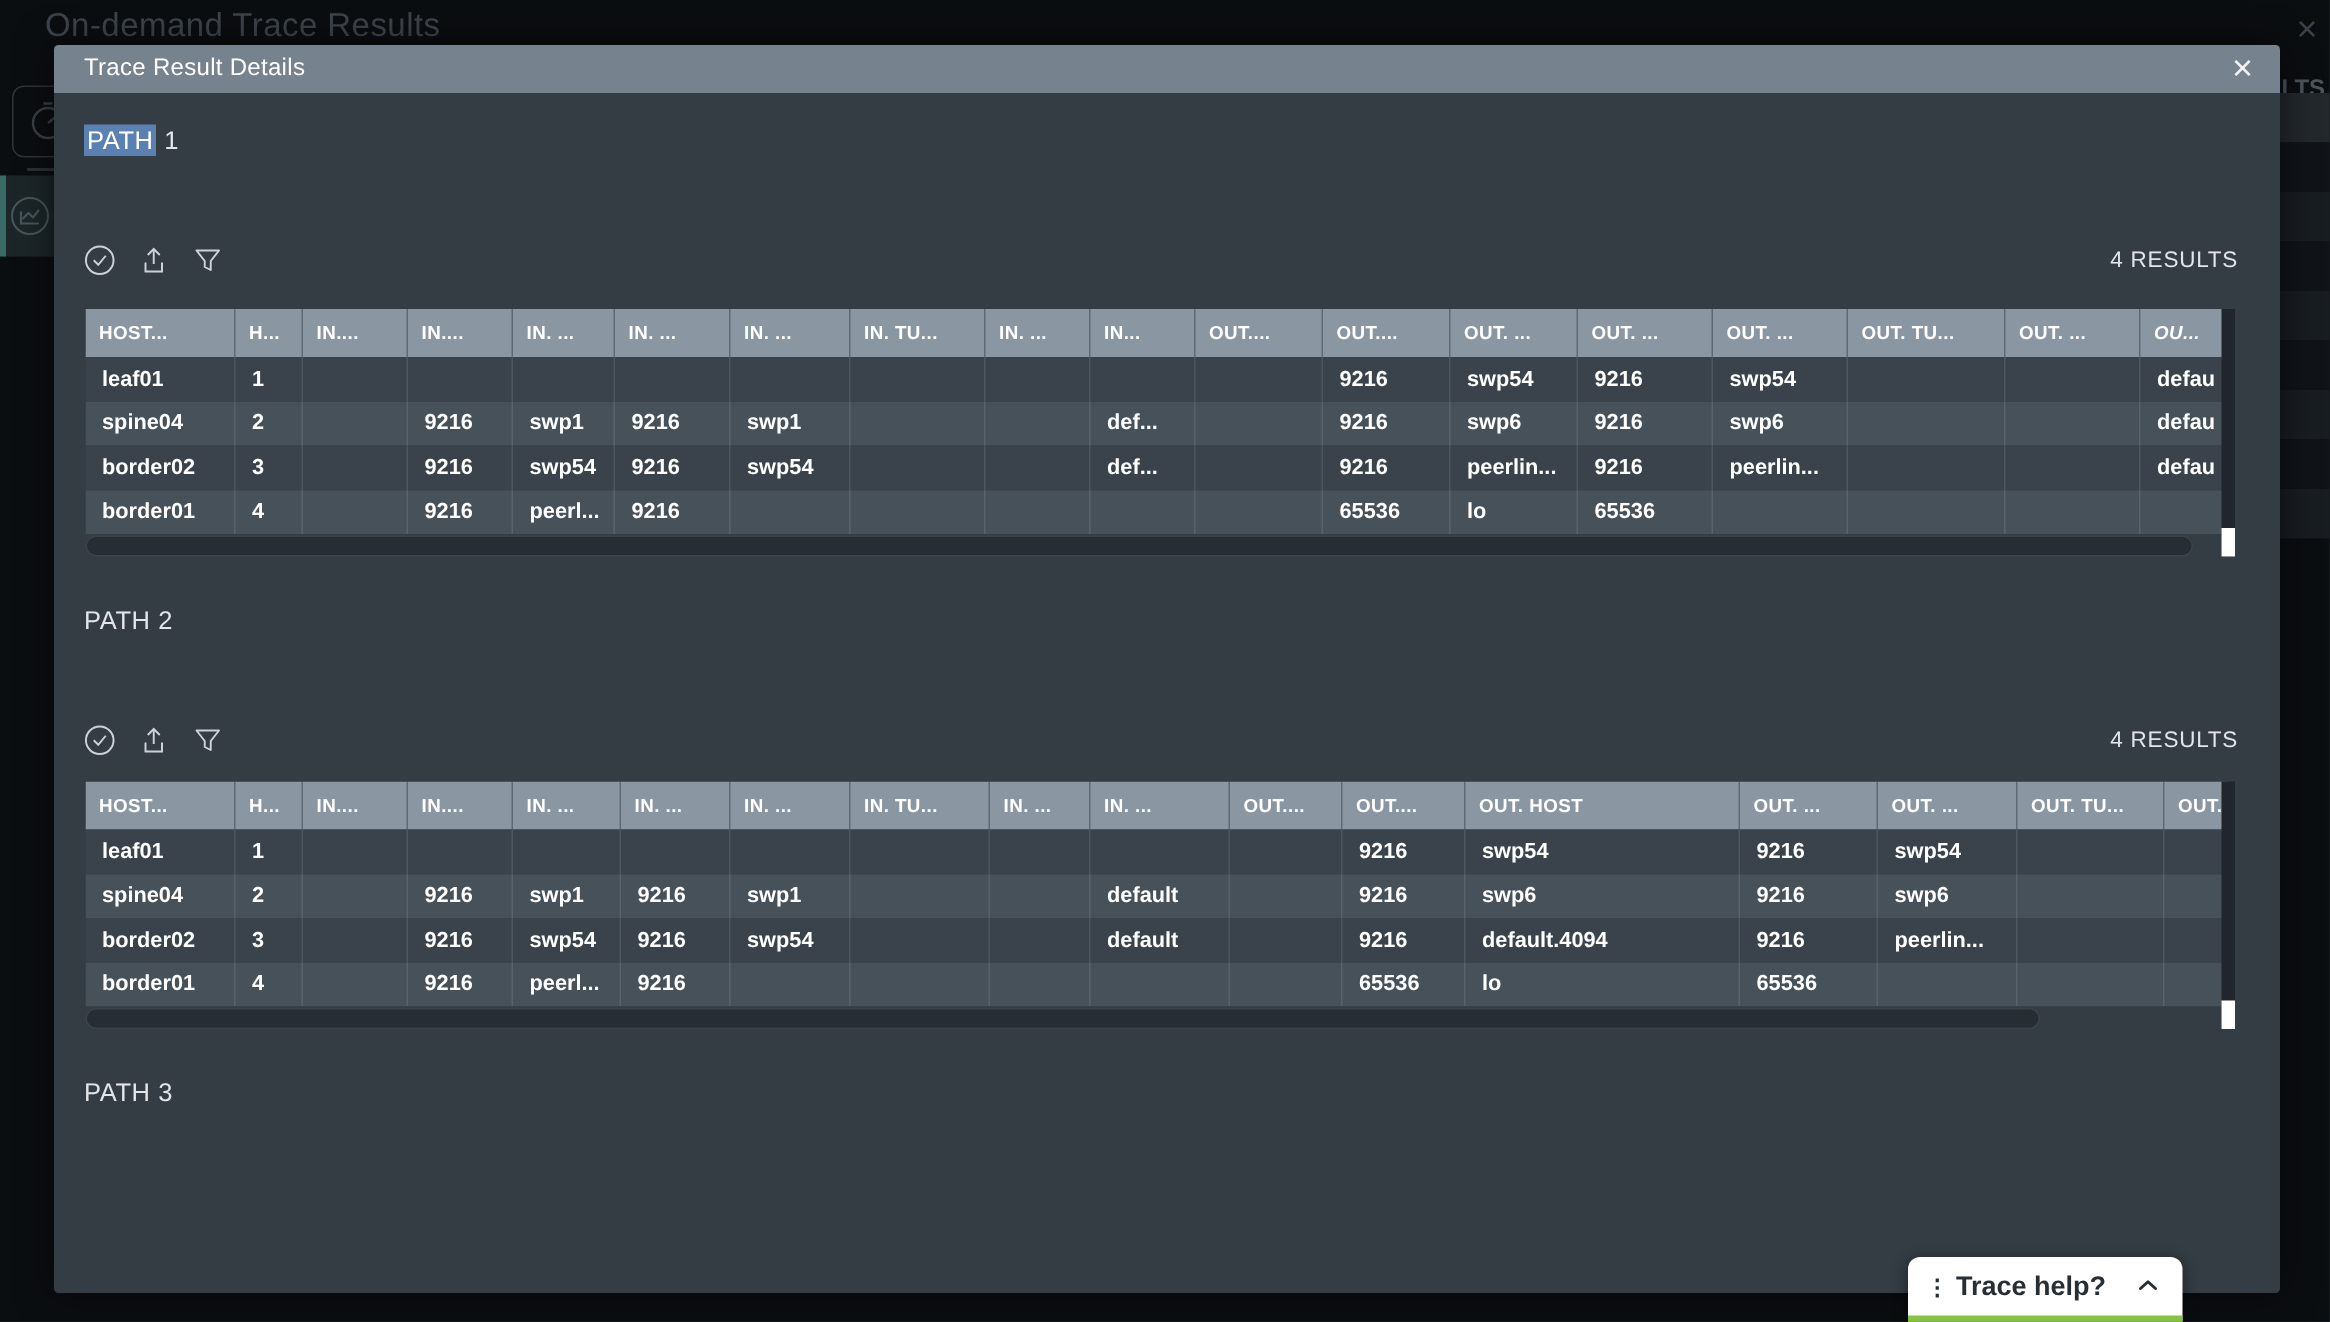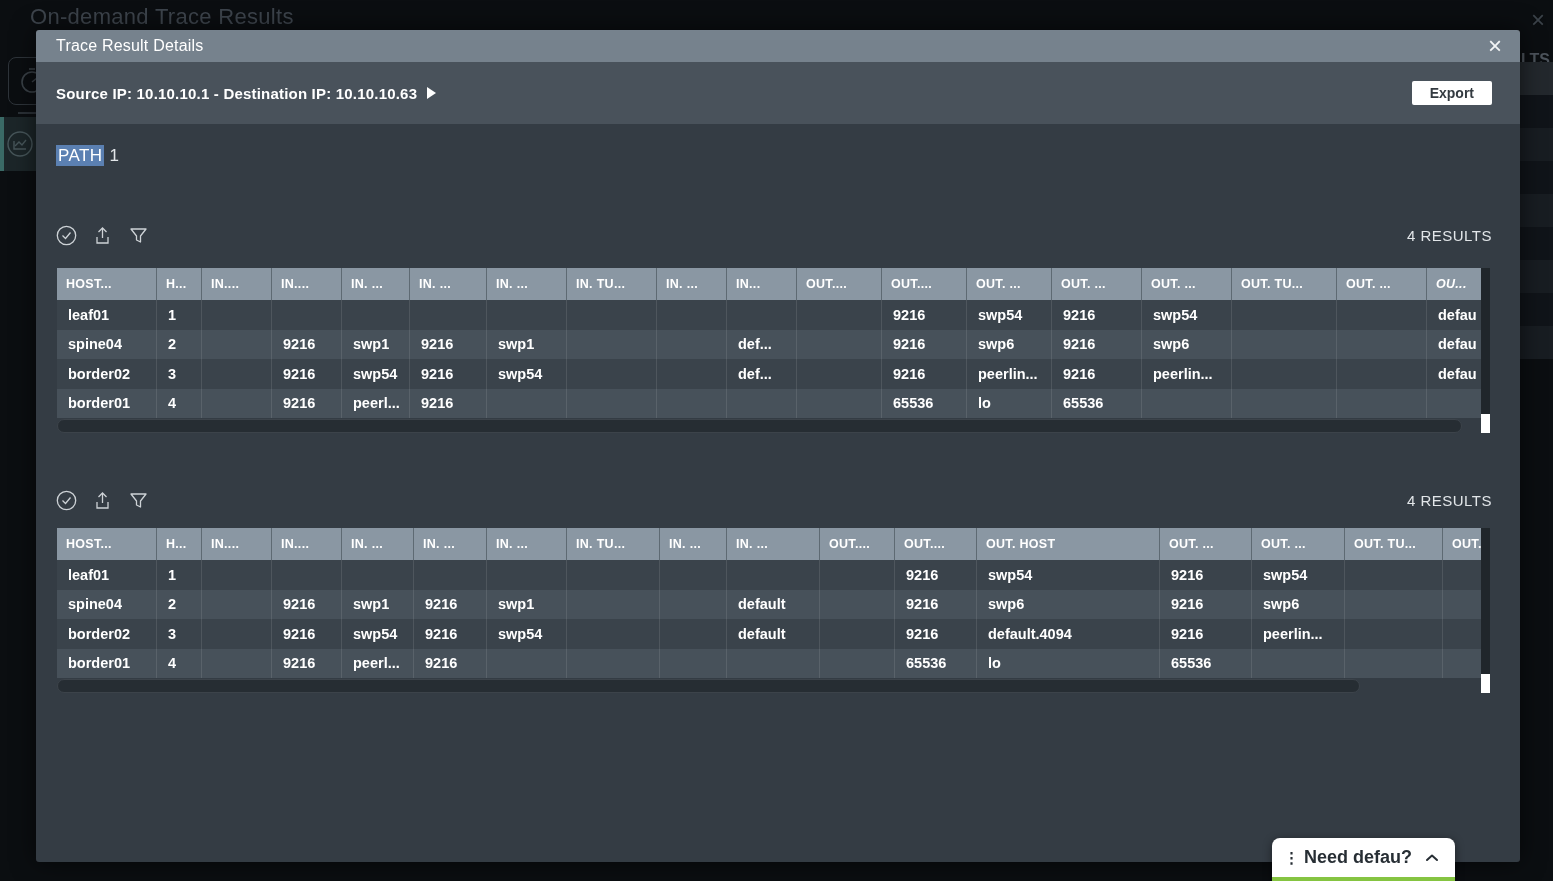--- a/index.html
+++ b/index.html
@@ -120,25 +120,20 @@
   <div class="bg-stripe a"></div>
   <div class="bg-stripe b"></div>
 </div>
 
 <div class="modal">
   <div class="modal-header">
     <span class="modal-title">Trace Result Details</span>
     <span class="modal-close">×</span>
   </div>
 
-  <div class="modal-subheader">
-    <span class="src-dst">Source IP: 10.10.10.1 - Destination IP: 10.10.10.63</span>
-    <span class="play-tri"></span>
-    <button class="export-btn">Export</button>
-  </div>
 
   <div class="modal-content">
 
     <div class="path-heading">
       <span class="hl">PATH</span><span> 1</span>
     </div>
 
     <div class="toolbar">
       <span class="tool-icon">
         <svg width="21" height="21" viewBox="0 0 21 21">
@@ -263,20 +258,21 @@
             <div class="td" style="width: 90px;"></div>
             <div class="td" style="width: 58px;"></div>
           </div>
         </div>
       <div class="hscroll hscroll-1"></div>
       <div class="vscroll" style="height:165px;">
         <div class="vthumb"></div>
       </div>
     </div>
 
+    <div class="path-heading second">PATH 2</div>
 
     <div class="toolbar">
       <span class="tool-icon">
         <svg width="21" height="21" viewBox="0 0 21 21">
           <circle cx="10.5" cy="10.5" r="9.2" fill="none" stroke="#cdd2d6" stroke-width="1.3"></circle>
           <polyline points="6.5,10.5 9.5,13.5 14.5,7.5" fill="none" stroke="#cdd2d6" stroke-width="1.3"></polyline>
         </svg>
       </span>
       <span class="tool-icon">
         <svg width="21" height="21" viewBox="0 0 21 21">
@@ -390,25 +386,26 @@
             <div class="td" style="width: 98px;"></div>
             <div class="td" style="width: 42px;"></div>
           </div>
         </div>
       <div class="hscroll hscroll-2"></div>
       <div class="vscroll" style="height:165px;">
         <div class="vthumb"></div>
       </div>
     </div>
 
+    <div class="path-heading second">PATH 3</div>
 
   </div>
 </div>
 
 <div class="need-help">
   <span class="grip">⋮</span>
-  <span class="nh-label">Need defau?</span>
+  <span class="nh-label">Trace help?</span>
   <span class="chev">
     <svg width="14" height="10" viewBox="0 0 14 10">
       <polyline points="2,7 7,2.5 12,7" fill="none" stroke="#272e34" stroke-width="2" stroke-linecap="round" stroke-linejoin="round"></polyline>
     </svg>
   </span>
 </div>
 
 </body></html>

